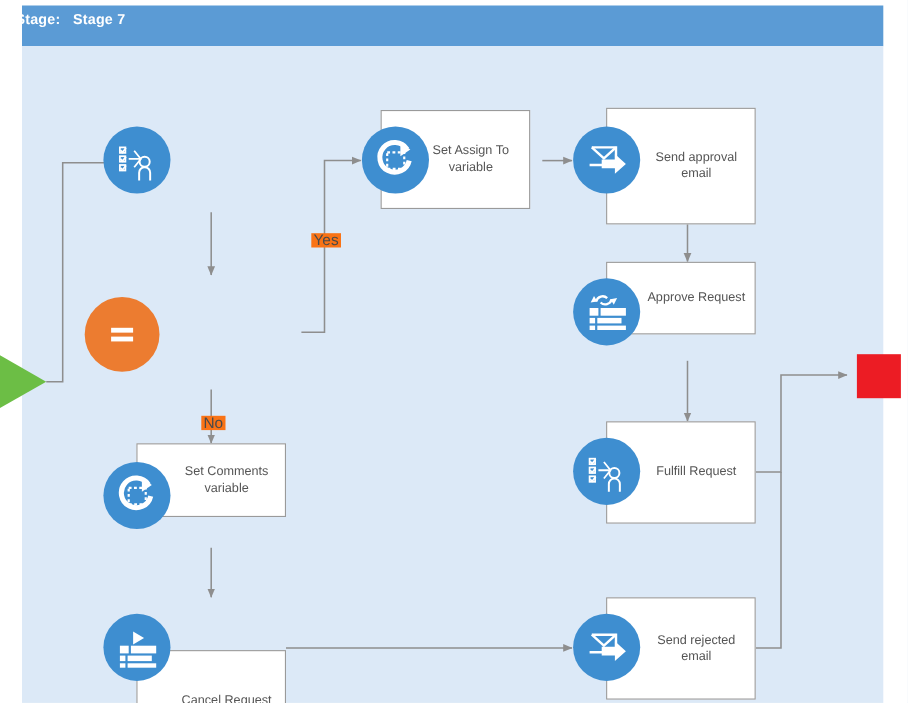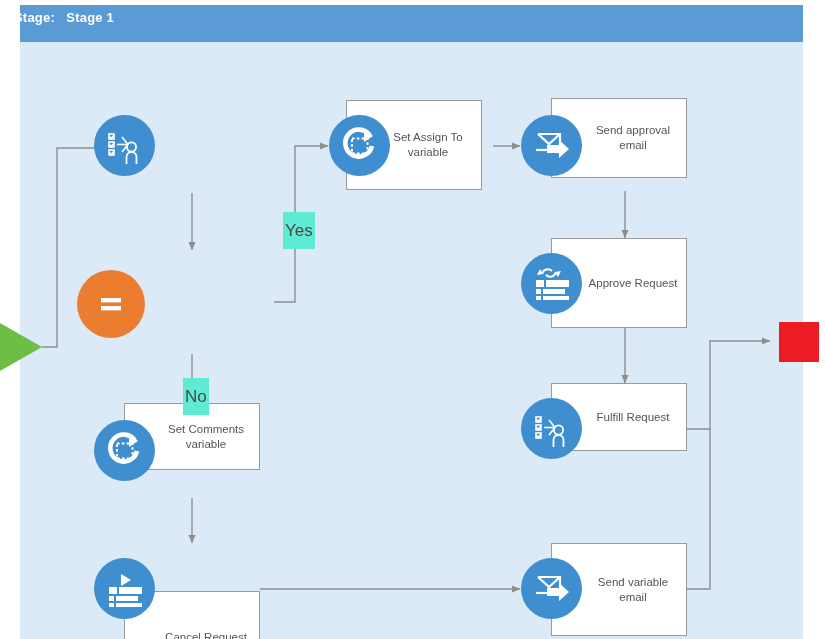--- a/index.html
+++ b/index.html
@@ -32,36 +32,36 @@
 
   
   .diamond{position:absolute;}
   .diamond-label{position:absolute;font-size:11.5px;color:#555555;
          text-align:center;width:100%;top:50%;transform:translateY(-50%);
          padding-left:22px;box-sizing:border-box;}
   .op-badge{position:absolute;border-radius:50%;background:#ec7c30;
          display:flex;align-items:center;justify-content:center;}
 
   
-  .branch{position:absolute;font-size:17px;color:#4a4a4a;
-          background:#5eead4;padding:12px 2px;line-height:13px;}
+  .branch{position:absolute;font-size:14px;color:#4a4a4a;
+          background:#f97316;padding:0 2px;line-height:13px;}
 
   
   .start-tri{position:absolute;width:0;height:0;
           border-top:24px solid transparent;border-bottom:24px solid transparent;
           border-left:42px solid #6cbe45;}
   .end-sq{position:absolute;background:#ec1c24;}
 </style>
 </head>
 <body>
 
 <div id="root">
 
   <div class="header"></div>
-  <div class="header-text">Stage:   Stage 1</div>
+  <div class="header-text">Stage:   Stage 7</div>
 
   <div class="canvas"></div>
 
   <svg class="links">
     <defs>
       <marker id="arr" markerWidth="9" markerHeight="9" refX="8" refY="4.5" orient="auto" markerUnits="userSpaceOnUse">
         <path d="M0,1 L8.5,4.5 L0,8 z" fill="#8e8e8e"></path>
       </marker>
     </defs>
     <g fill="none" stroke="#8e8e8e" stroke-width="1.4">
@@ -115,36 +115,36 @@
 variable</span>
   </div>
   <div class="badge" style="left:329px;top:115px;width:61px;height:61px;">
     <svg width="42" height="42" viewBox="0 0 42 42">
       <path d="M31,10.5 A13.5,13.5 0 1 0 33,21" fill="none" stroke="#ffffff" stroke-width="4.6" stroke-linecap="butt"></path>
       <path d="M25,4 L34,11 L25,17 z" fill="#ffffff"></path>
       <rect x="13" y="13.5" width="15.5" height="15" fill="none" stroke="#ffffff" stroke-width="2" stroke-dasharray="2.6 2.2"></rect>
     </svg>
   </div>
 
-  <div class="node" style="left:551px;top:98px;width:136px;height:80px;">
+  <div class="node" style="left:551px;top:98px;width:136px;height:106px;">
     <span class="node-label">Send approval
 email</span>
   </div>
   <div class="badge" style="left:521px;top:115px;width:61px;height:61px;">
     <svg width="42" height="42" viewBox="0 0 42 42">
       <g fill="none" stroke="#ffffff" stroke-width="2.2">
         <path d="M7,9 h22 v13 h-11"></path>
         <path d="M7,9 L18,19 L29,9"></path>
         <path d="M5,25 h16"></path>
       </g>
       <path d="M16,20 h12 v-5 l10,9 l-10,9 v-5 h-12 z" fill="#ffffff"></path>
     </svg>
   </div>
 
-  <div class="node" style="left:551px;top:238px;width:136px;height:90px;">
+  <div class="node" style="left:551px;top:238px;width:136px;height:66px;">
     <span class="node-label">Approve Request</span>
   </div>
   <div class="badge" style="left:521px;top:253px;width:61px;height:61px;">
     <svg width="42" height="42" viewBox="0 0 42 42">
       <g fill="#ffffff">
         <rect x="5" y="17" width="8" height="7"></rect>
         <rect x="15" y="17" width="23" height="7"></rect>
         <rect x="5" y="26" width="5" height="5"></rect>
         <rect x="12" y="26" width="22" height="5"></rect>
         <rect x="5" y="33" width="5" height="4"></rect>
@@ -152,21 +152,21 @@
       </g>
       <g fill="none" stroke="#ffffff" stroke-width="2.1">
         <path d="M11,11 a6,6 0 0 1 10,-3"></path>
         <path d="M25,9 a6,6 0 0 1 -10,3"></path>
       </g>
       <path d="M9,6 l3,5 l-6,1 z" fill="#ffffff"></path>
       <path d="M27,14 l-3,-5 l6,-1 z" fill="#ffffff"></path>
     </svg>
   </div>
 
-  <div class="node" style="left:551px;top:383px;width:136px;height:68px;justify-content:center;">
+  <div class="node" style="left:551px;top:383px;width:136px;height:93px;justify-content:center;">
     <span class="node-label">Fulfill Request</span>
   </div>
   <div class="badge" style="left:521px;top:398px;width:61px;height:61px;">
     <svg width="40" height="40" viewBox="0 0 40 40">
       <g stroke="#ffffff" stroke-width="1.6" fill="none">
         <rect x="4" y="8" width="5" height="5"></rect>
           <rect x="4" y="16" width="5" height="5"></rect>
         <rect x="4" y="24" width="5" height="5"></rect>
         <path d="M4.5,10.5 l1.8,2 l3.2,-4"></path>
           <path d="M4.5,18.5 l1.8,2 l3.2,-4"></path>
@@ -202,21 +202,21 @@
         <rect x="15" y="19" width="23" height="7"></rect>
         <rect x="5" y="28" width="5" height="5"></rect>
         <rect x="12" y="28" width="22" height="5"></rect>
         <rect x="5" y="35" width="5" height="4"></rect>
         <rect x="12" y="35" width="26" height="4"></rect>
       </g>
     </svg>
   </div>
 
   <div class="node" style="left:551px;top:543px;width:136px;height:93px;">
-    <span class="node-label">Send variable
+    <span class="node-label">Send rejected
 email</span>
   </div>
   <div class="badge" style="left:521px;top:558px;width:61px;height:61px;">
     <svg width="42" height="42" viewBox="0 0 42 42">
       <g fill="none" stroke="#ffffff" stroke-width="2.2">
         <path d="M7,9 h22 v13 h-11"></path>
         <path d="M7,9 L18,19 L29,9"></path>
         <path d="M5,25 h16"></path>
       </g>
       <path d="M16,20 h12 v-5 l10,9 l-10,9 v-5 h-12 z" fill="#ffffff"></path>

